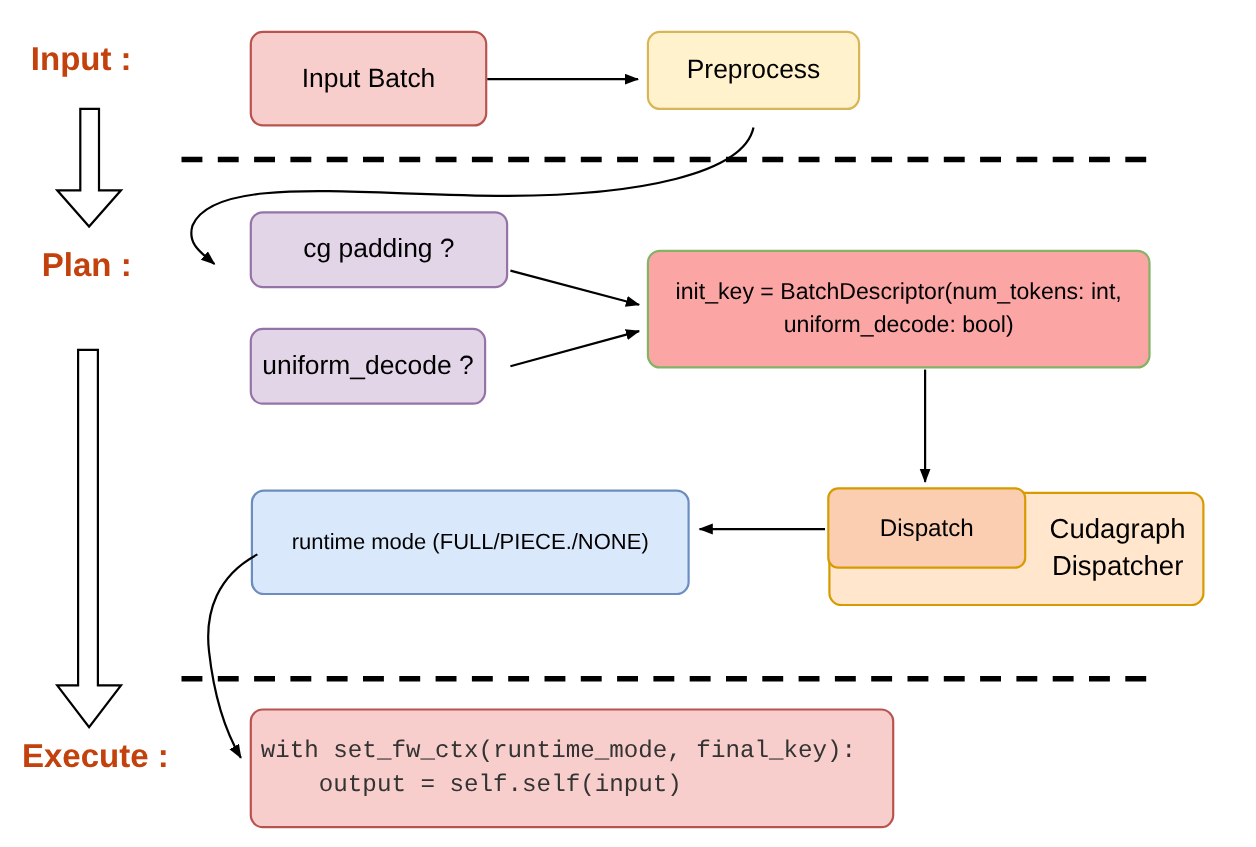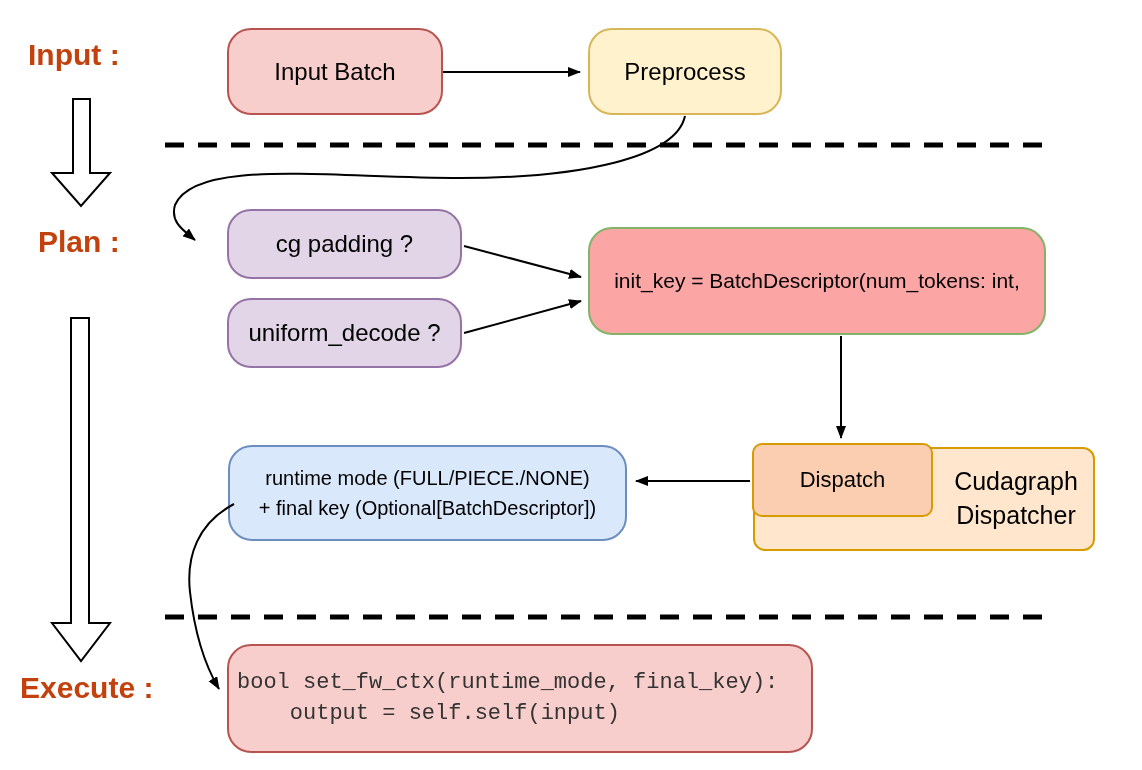--- a/index.html
+++ b/index.html
@@ -19,42 +19,42 @@
     color: #c2410c;
   }
   #label-input   { left: 28px;  top: 40px;  }
   #label-plan    { left: 38px;  top: 227px; }
   #label-execute { left: 20px;  top: 673px; }
 
   .node {
     position: absolute;
     box-sizing: border-box;
     border: 2px solid;
-    border-radius: 24px;
+    border-radius: 12px;
     display: flex;
     flex-direction: column;
     align-items: center;
     justify-content: center;
     text-align: center;
     line-height: 1.4;
   }
   #node-input-batch {
     left: 227px; top: 28px; width: 216px; height: 87px;
     background: #f8cecc; border-color: #b85450; font-size: 24px;
   }
   #node-preprocess {
-    left: 588px; top: 28px; width: 194px; height: 87px;
+    left: 588px; top: 28px; width: 194px; height: 72px;
     background: #fff2cc; border-color: #d6b656; font-size: 24px;
   }
   #node-cg-padding {
-    left: 227px; top: 209px; width: 235px; height: 70px;
+    left: 227px; top: 192px; width: 235px; height: 70px;
     background: #e1d5e7; border-color: #9673a6; font-size: 24px;
   }
   #node-uniform-decode {
-    left: 227px; top: 298px; width: 235px; height: 70px;
+    left: 227px; top: 298px; width: 215px; height: 70px;
     background: #e1d5e7; border-color: #9673a6; font-size: 24px; align-items: center;
   }
   #node-init-key {
     left: 588px; top: 227px; width: 458px; height: 108px;
     background: #fca5a5; border-color: #82b366; font-size: 21px;
     line-height: 1.45;
   }
   #node-runtime-mode {
     left: 228px; top: 445px; width: 399px; height: 96px;
     background: #dae8fc; border-color: #6c8ebf; font-size: 20px;
@@ -114,37 +114,37 @@
 <div class="node" id="node-cg-padding">
   <span>cg padding ?</span>
 </div>
 
 <div class="node" id="node-uniform-decode">
   <span>uniform_decode ?</span>
 </div>
 
 <div class="node" id="node-init-key">
   <span>init_key = BatchDescriptor(num_tokens: int,</span>
+  <span>uniform_decode: bool)</span>
 </div>
 
 <div class="node" id="node-cudagraph">
   <div id="cudagraph-label">Cudagraph Dispatcher</div>
 </div>
 
 <div class="node" id="node-dispatch">
   <span>Dispatch</span>
 </div>
 
 <div class="node" id="node-runtime-mode">
   <span>runtime mode (FULL/PIECE./NONE)</span>
-  <span>+ final key (Optional[BatchDescriptor])</span>
 </div>
 
 <div class="node" id="node-execute-code">
-  <span>bool set_fw_ctx(runtime_mode, final_key):</span>
+  <span>with set_fw_ctx(runtime_mode, final_key):</span>
   <span>    output = self.self(input)</span>
 </div>
 
 <svg id="connector-layer" width="1142" height="770" viewBox="0 0 1142 770">
   <defs>
     <marker id="ah" markerUnits="userSpaceOnUse" markerWidth="14" markerHeight="12" refX="12" refY="5" orient="auto">
       <path d="M0,0 L13,5 L0,10 Z" fill="#000"></path>
     </marker>
   </defs>
 

